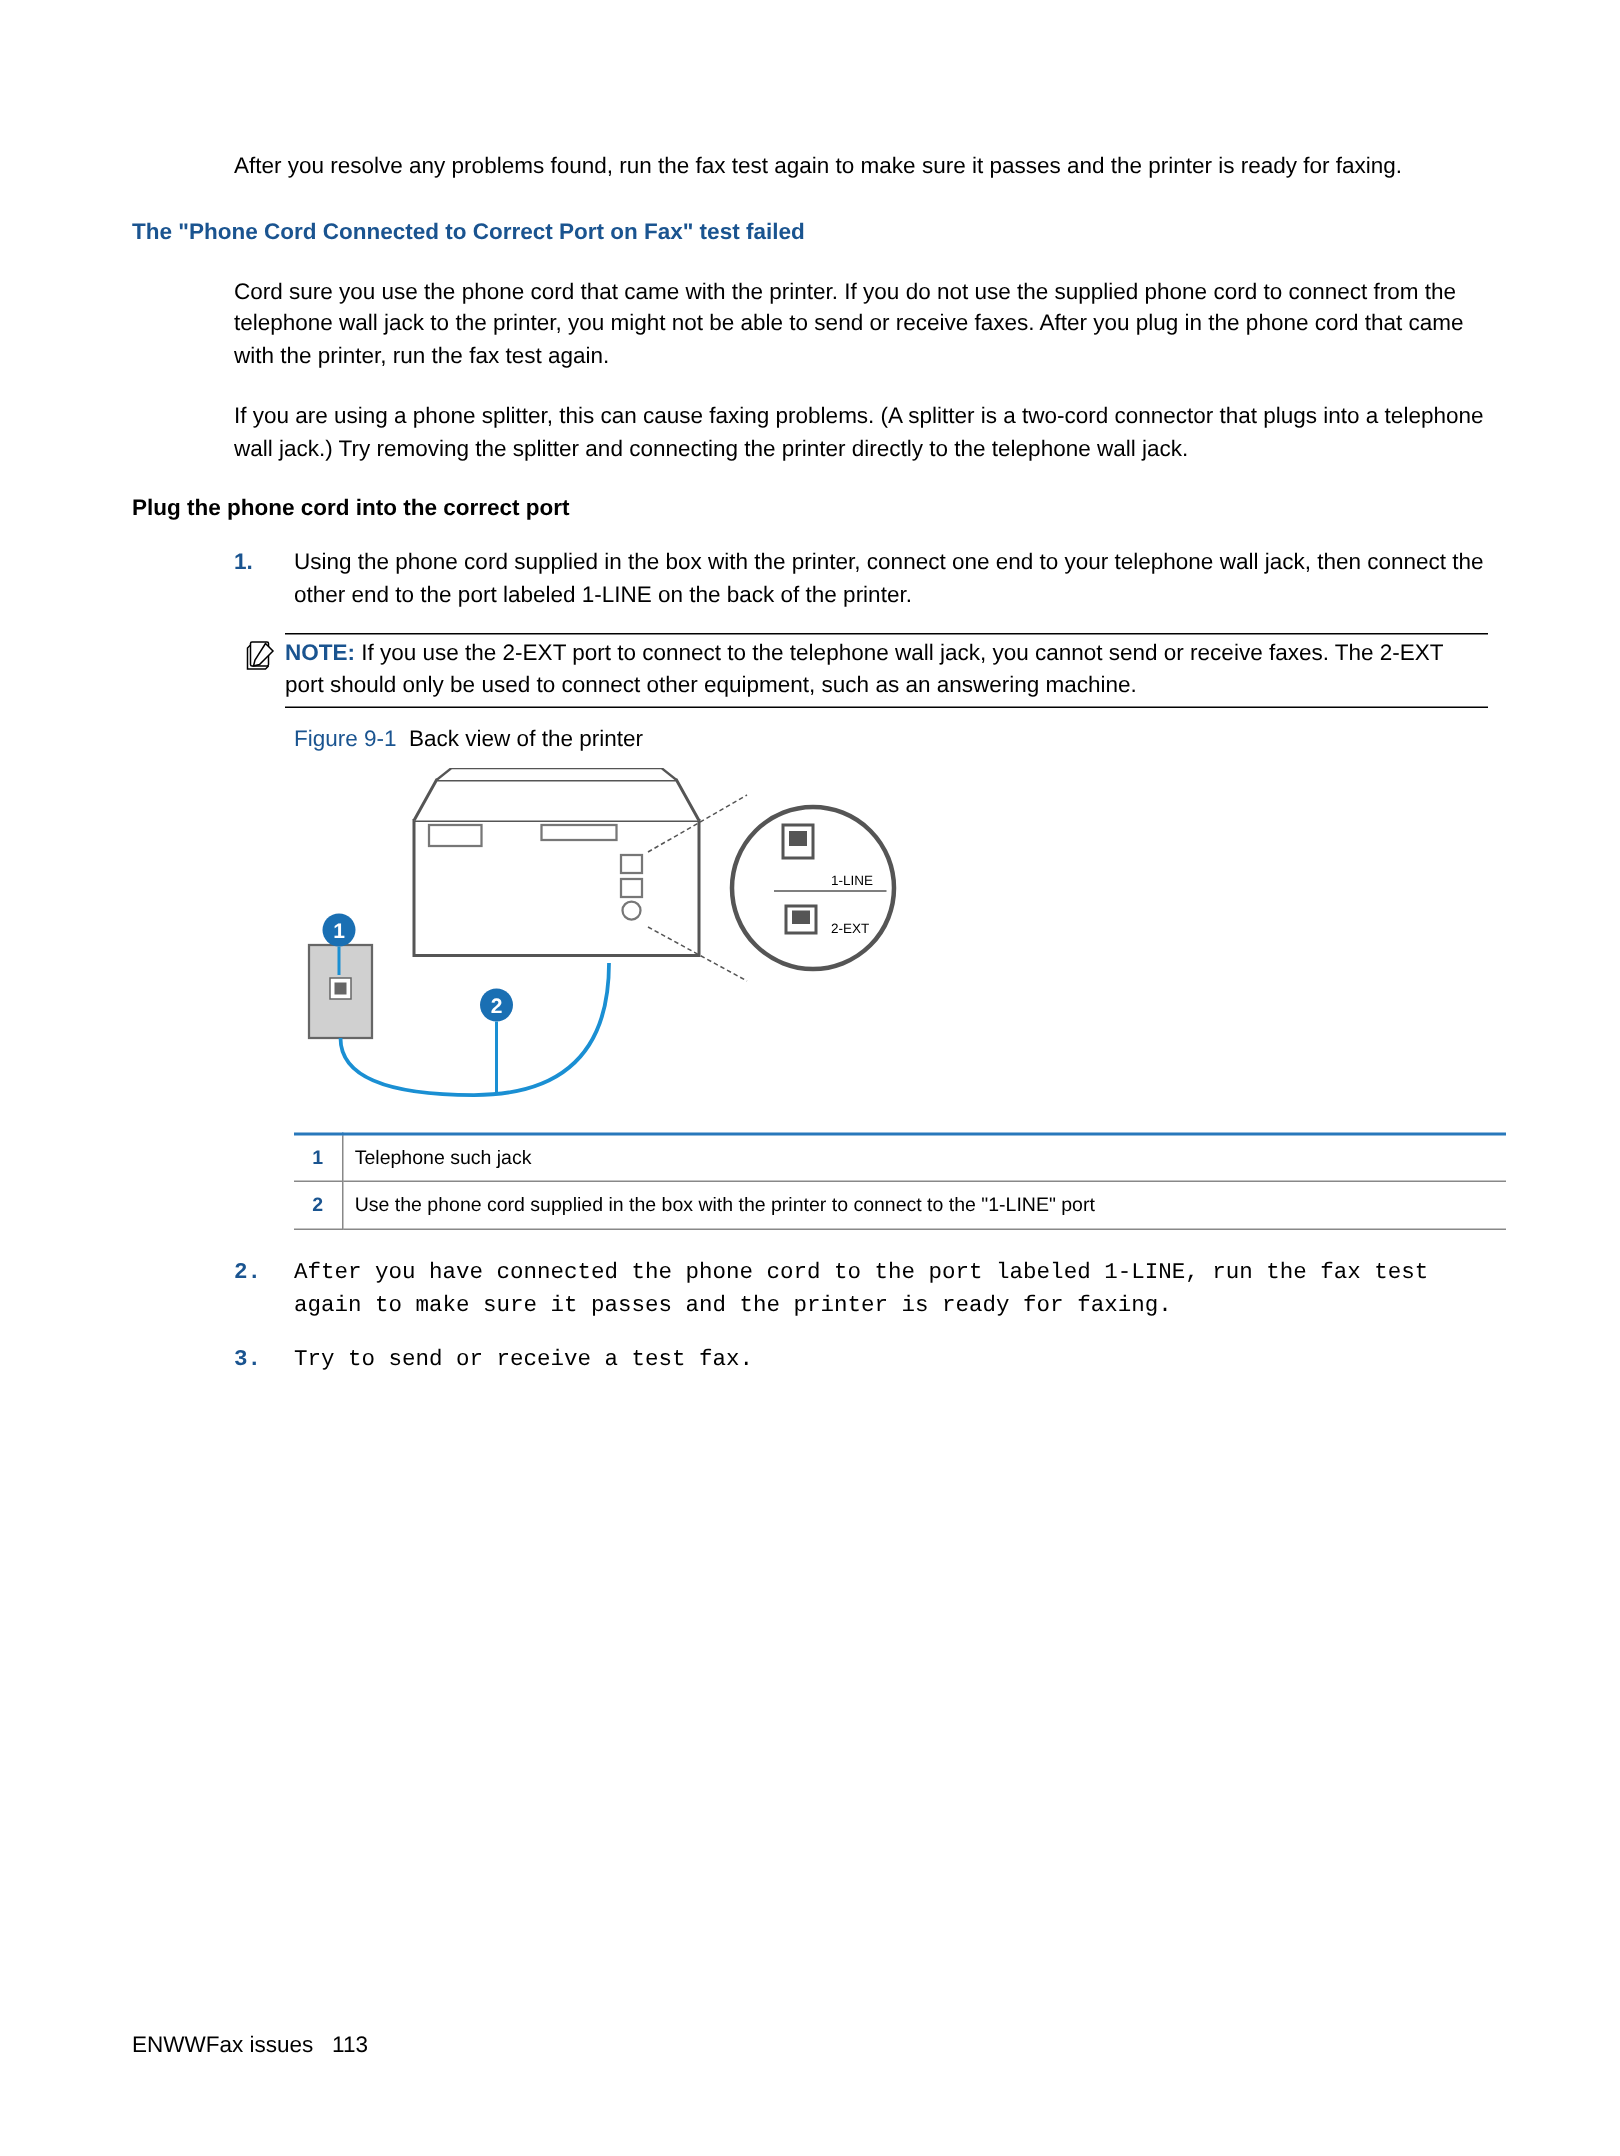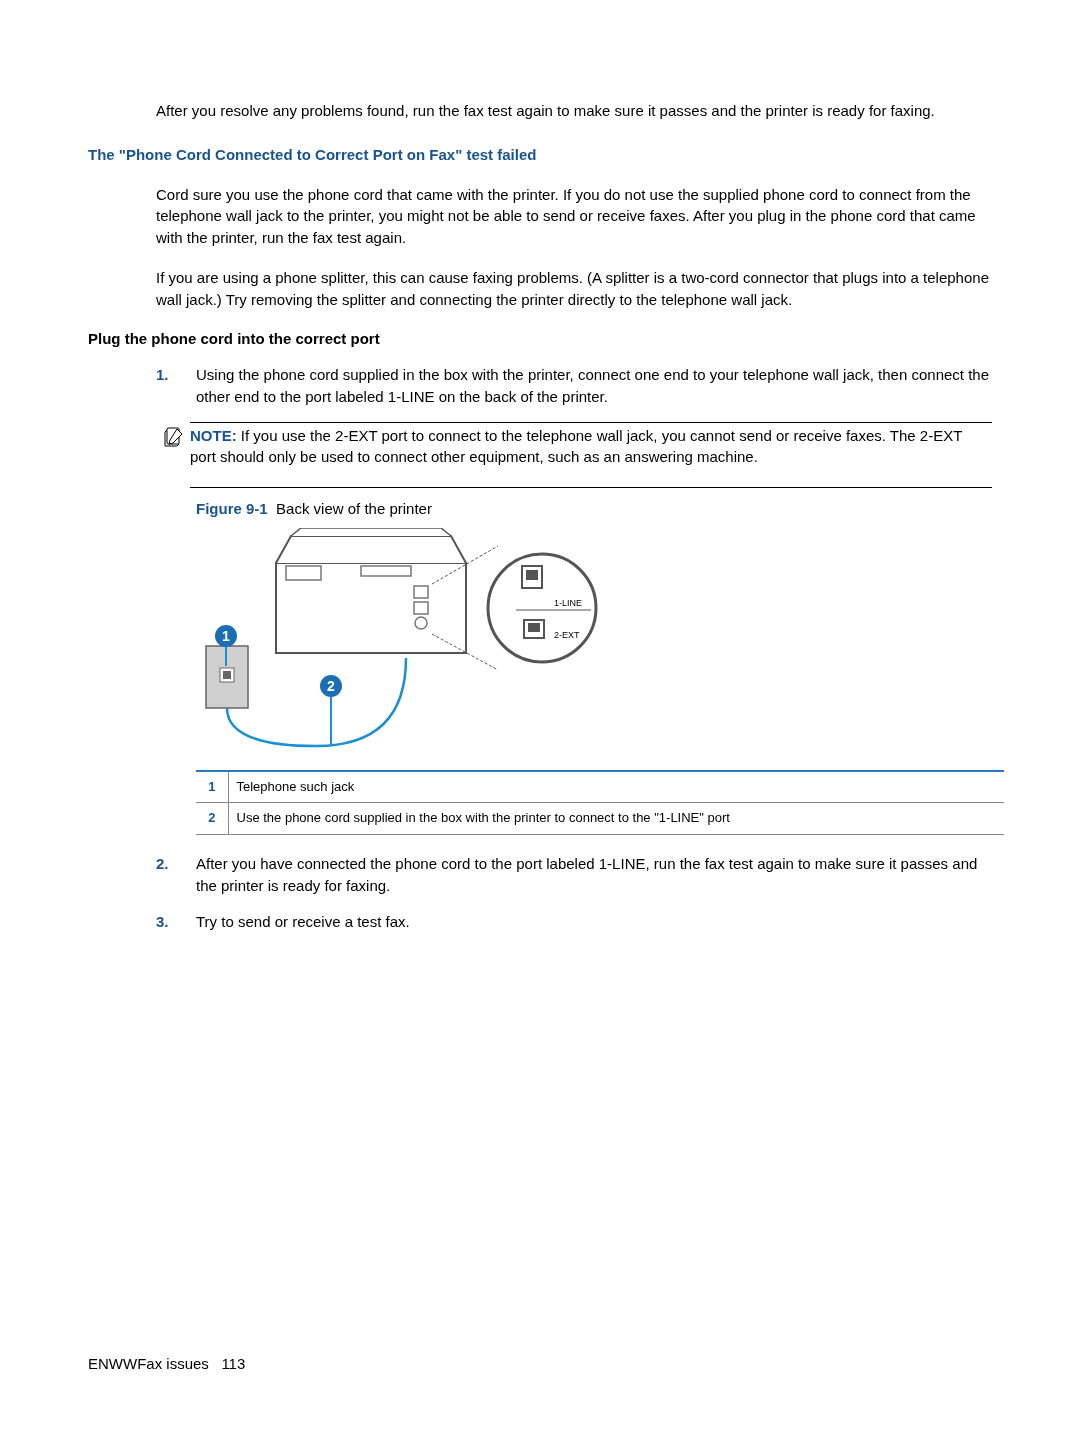--- a/index.html
+++ b/index.html
@@ -52,40 +52,40 @@
       position: absolute;
       left: 0;
       top: 0;
       color: #1a5490;
       font-weight: bold;
     }
     .note-block {
       margin-left: 102px;
       border-top: 1px solid #000;
       border-bottom: 1px solid #000;
-      padding: 2px 0 19px 0;
+      padding: 2px 0 3px 0;
       margin-bottom: 10px;
       position: relative;
     }
     .note-icon {
       position: absolute;
       left: -26px;
       top: 4px;
     }
     .note-label {
       color: #1a5490;
       font-weight: bold;
     }
     .figure-block {
       margin-left: 108px;
       margin-bottom: 8px;
     }
     .figure-label {
       color: #1a5490;
-      font-weight: bold;
+      font-weight: normal;
     }
     .figure-svg-container {
       margin-left: 108px;
       margin-bottom: 6px;
     }
     .legend-table {
       margin-left: 108px;
       border-collapse: collapse;
       width: 808px;
       margin-bottom: 18px;
@@ -197,21 +197,21 @@
     <td class="num">1</td>
     <td>Telephone such jack</td>
   </tr>
   <tr>
     <td class="num">2</td>
     <td>Use the phone cord supplied in the box with the printer to connect to the "1-LINE" port</td>
   </tr>
 </tbody>
   </table>
 
-<ol class="outer-list" start="2" style="counter-reset: step 1;">
+<ol class="outer-list" start="2" style="counter-reset: step 1; font-family: Liberation Mono, monospace;">
   <li>
     <span>After you have connected the phone cord to the port labeled 1-LINE, run the fax test again to make sure it passes and the printer is ready for faxing.</span>
   </li>
   <li>
     <span>Try to send or receive a test fax.</span>
   </li>
 </ol>
 
 <div class="footer">
   <span>ENWW</span>

